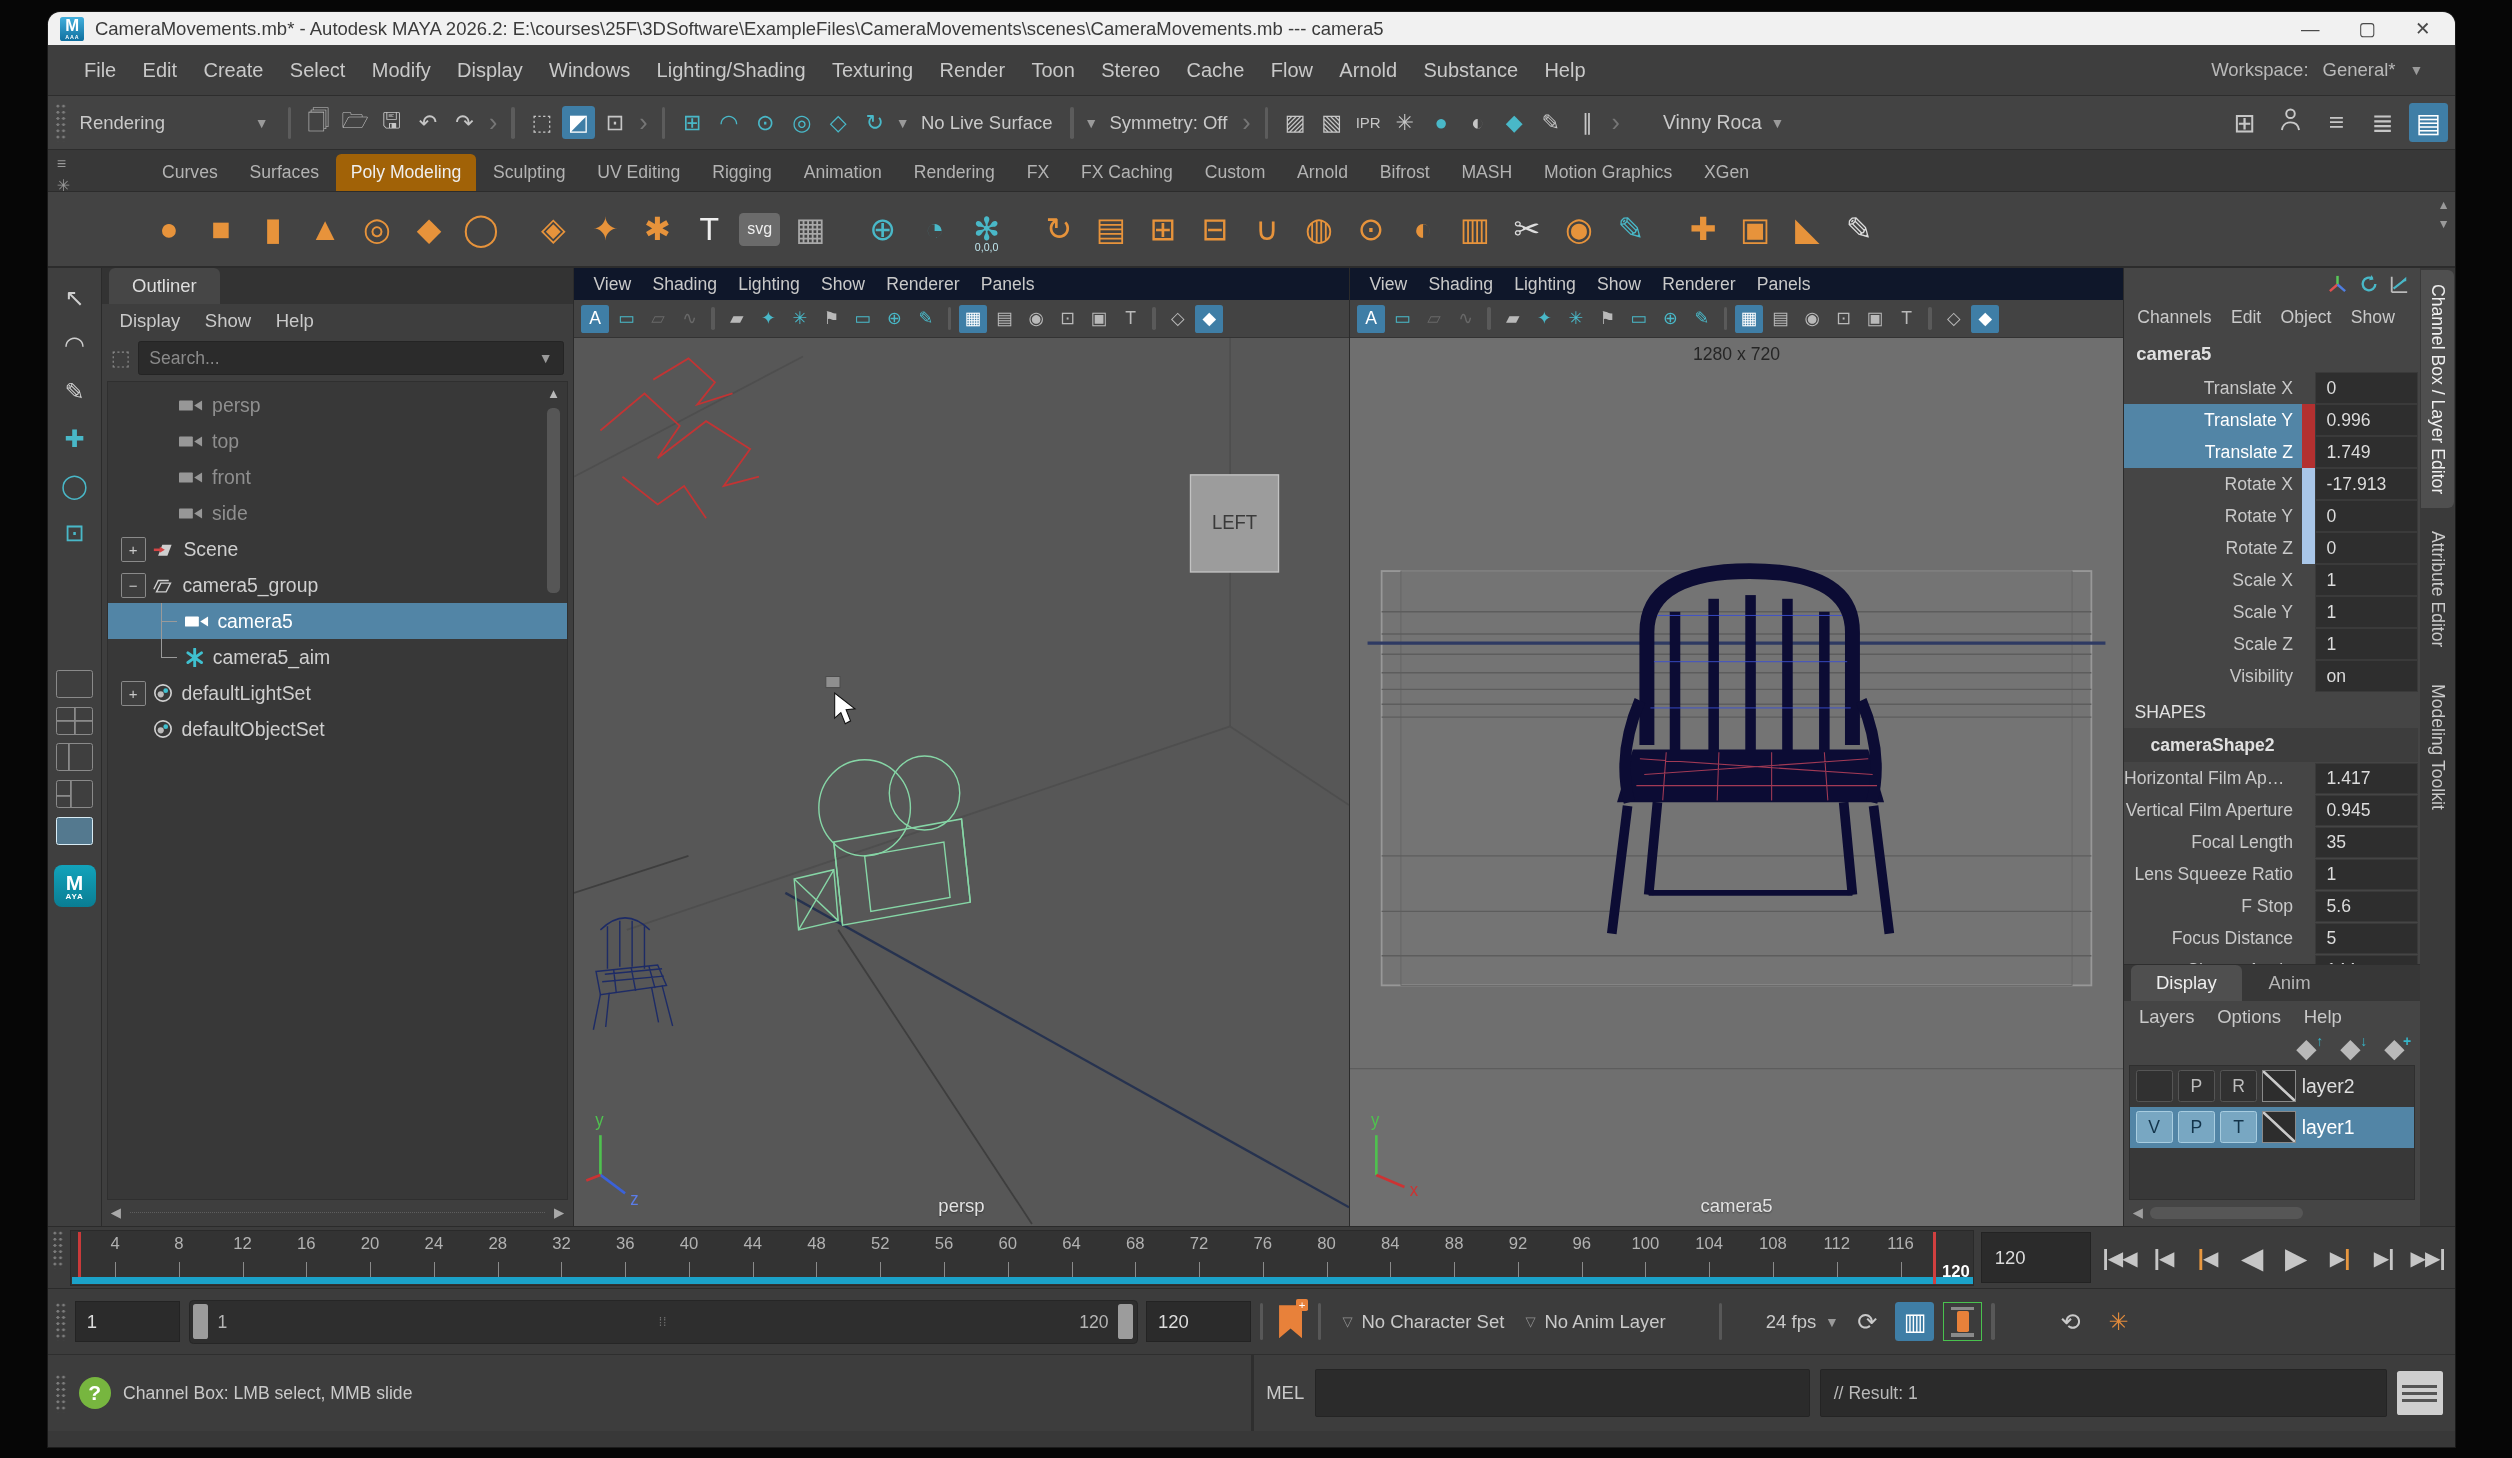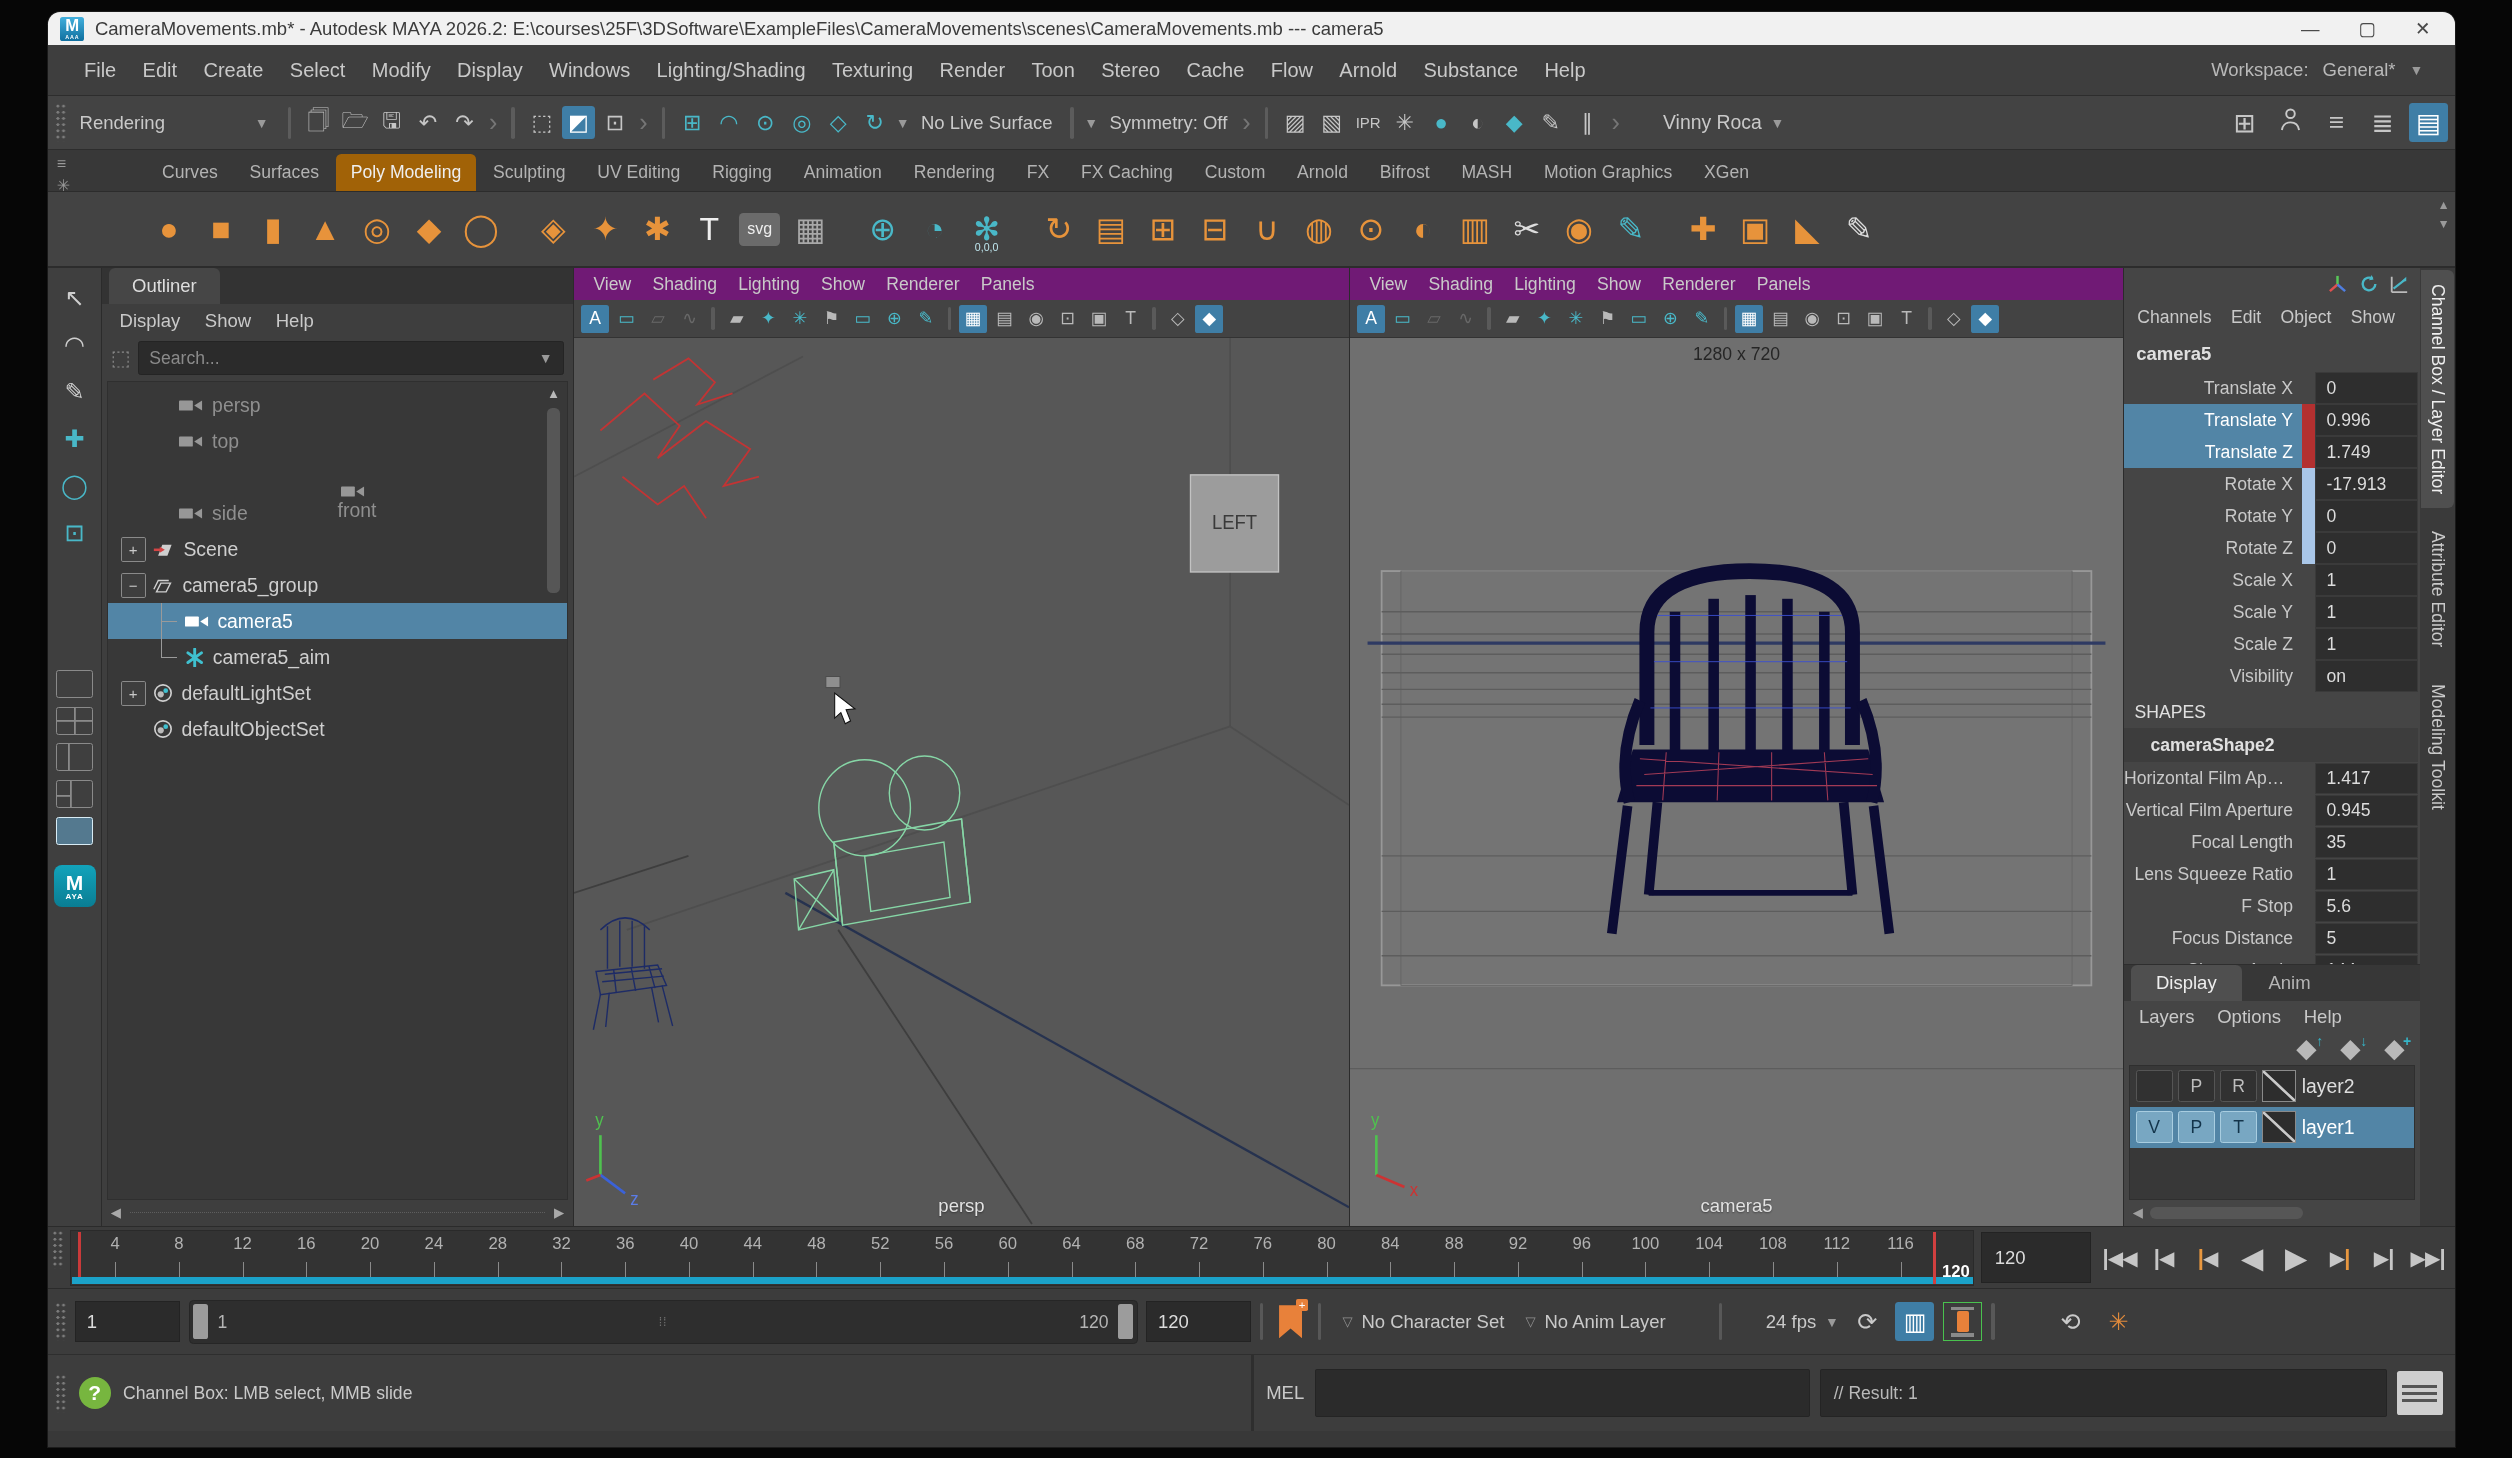--- a/index.html
+++ b/index.html
@@ -90,21 +90,21 @@
   .vscroll{position:absolute;top:3.5px;right:2.6px;bottom:3.5px;width:21px;display:flex;flex-direction:column;align-items:center}
   .vscroll .arr{color:#b9b9b9;font-size:13.2px}
   .vscroll .thumb{width:12.3px;height:185px;background:#565656;border-radius:5.3px;margin-top:7px}
   .ohscroll{flex:0 0 26.4px;display:flex;align-items:center;justify-content:space-between;padding:0 8.8px;color:#a9a9a9;font-size:13.2px}
   .ohscroll .track{flex:1;border-bottom:1.8px dotted #5e5e5e;margin:0 8.8px}
 
   
   .viewport{display:flex;flex-direction:column;min-width:0;position:relative;border-right:1.8px solid #2b2b2b}
   .vp-left{flex:0 0 775px}
   .vp-right{flex:1}
-  .vp-menus{flex:0 0 32px;display:flex;align-items:center;background:#701a75;padding:0 8.8px}
+  .vp-menus{flex:0 0 32px;display:flex;align-items:center;background:#0f172a;padding:0 8.8px}
   .vp-menus .menu-item{font-size:17.6px;padding:3.5px 10.6px}
   .vp-icons{flex:0 0 37px;display:flex;align-items:center;gap:3.5px;background:#434343;border-bottom:0.9px solid #333;padding:0 7px;overflow:hidden}
   .vicon{min-width:28px;height:28px;display:flex;align-items:center;justify-content:center;font-size:17.6px;color:#b9b9b9;border-radius:2.6px}
   .vicon.on{background:#3f7ea6;color:#fff}
   .vicon.teal{color:#49b8c8}
   .vicon.dim{color:#686868}
   .vicon.vsep{min-width:3.5px;width:3.5px;height:23px;background:#5a5a5a;border-radius:1.8px;margin:0 4.4px}
   .vp-canvas{flex:1;position:relative;overflow:hidden}
   .vp-canvas svg{position:absolute;inset:0}
   .vp-label{position:absolute;bottom:8.8px;left:50%;transform:translateX(-50%);color:#e2e2e2;font-size:18.5px;text-shadow:0 0.9px 1.8px rgba(0,0,0,.4)}
@@ -632,21 +632,21 @@
               <span class="exp"></span>
               <span class="conn"></span>
               <span class="oicon">
                 <svg viewBox="0 0 26 16" width="24" height="15">
                   <rect x="0" y="2.5" width="15" height="11" rx="1" fill="currentColor"></rect>
                   <path d="M16.5 8 25 2.5v11z" fill="currentColor"></path>
                 </svg>
               </span>
               <span>top</span>
             </div>
-            <div class="orow muted" style="padding-left: 39px; flex-direction: column;">
+            <div class="orow muted" style="padding-left: 39px;">
               <span class="exp"></span>
               <span class="conn"></span>
               <span class="oicon">
                 <svg viewBox="0 0 26 16" width="24" height="15">
                   <rect x="0" y="2.5" width="15" height="11" rx="1" fill="currentColor"></rect>
                   <path d="M16.5 8 25 2.5v11z" fill="currentColor"></path>
                 </svg>
               </span>
               <span>front</span>
             </div>

